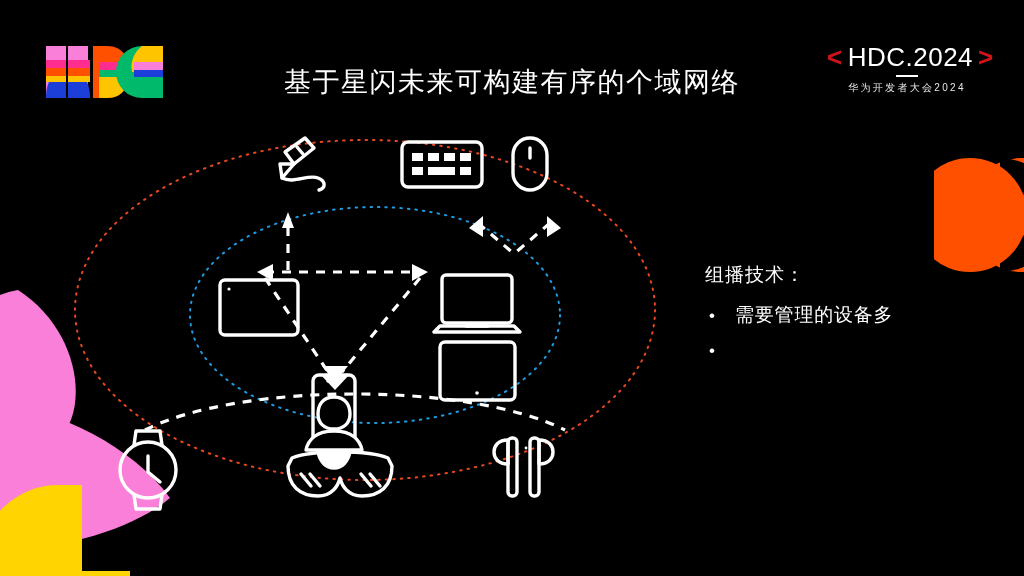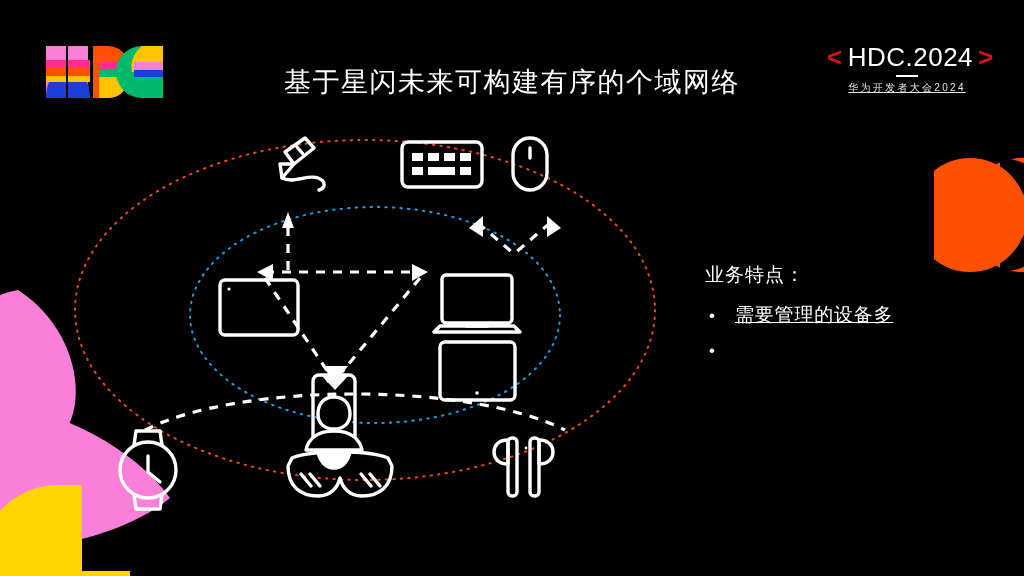--- a/index.html
+++ b/index.html
@@ -75,21 +75,20 @@
     width: 22px;
     height: 2px;
     background: #ffffff;
     margin: 5px auto 4px auto;
   }
   #brand-sub {
     font-size: 10px;
     color: #e6e6e6;
     letter-spacing: 2.3px;
     white-space: nowrap;
-    text-decoration: underline;
   }
 
   
   #diagram {
     position: absolute;
     left: 70px;
     top: 120px;
     width: 620px;
     height: 400px;
   }
@@ -120,21 +119,20 @@
     font-size: 17px;
     line-height: 1;
     color: #ffffff;
     text-align: left;
     padding-left: 4px;
   }
   .feature-text {
     font-size: 19px;
     letter-spacing: 0.8px;
     color: #ffffff;
-    text-decoration: underline;
   }
 </style>
 </head>
 <body>
 
 <div id="slide">
 
   <svg class="deco" id="deco-left" viewBox="0 0 260 290">
     <path d="M 78 0 C 20 10 -10 70 8 120 C 28 170 86 180 118 150 C 150 120 140 40 78 0 Z" fill="#f97fd9"></path>
     <path d="M 10 118 C 70 100 180 140 230 208 C 180 250 70 272 8 252 C -10 200 -6 150 10 118 Z" fill="#f97fd9"></path>
@@ -305,21 +303,21 @@
         <rect x="438" y="318" width="9" height="58" rx="4"></rect>
         <path d="M 469 320 C 479 320 483 326 483 332 C 483 338 479 344 469 344 L 469 320 Z"></path>
         <rect x="460" y="318" width="9" height="58" rx="4"></rect>
         <circle cx="456" cy="328" r="1.4" fill="#ffffff" stroke="none"></circle>
       </g>
 
     </g>
   </svg>
 
   <div id="features">
-    <div id="features-title">业务特点：</div>
+    <div id="features-title">组播技术：</div>
 
     <div class="feature-row">
       <span class="feature-bullet">•</span>
       <span class="feature-text">需要管理的设备多</span>
     </div>
 
     <div class="feature-row">
       <span class="feature-bullet">•</span>
     </div>
   </div>

